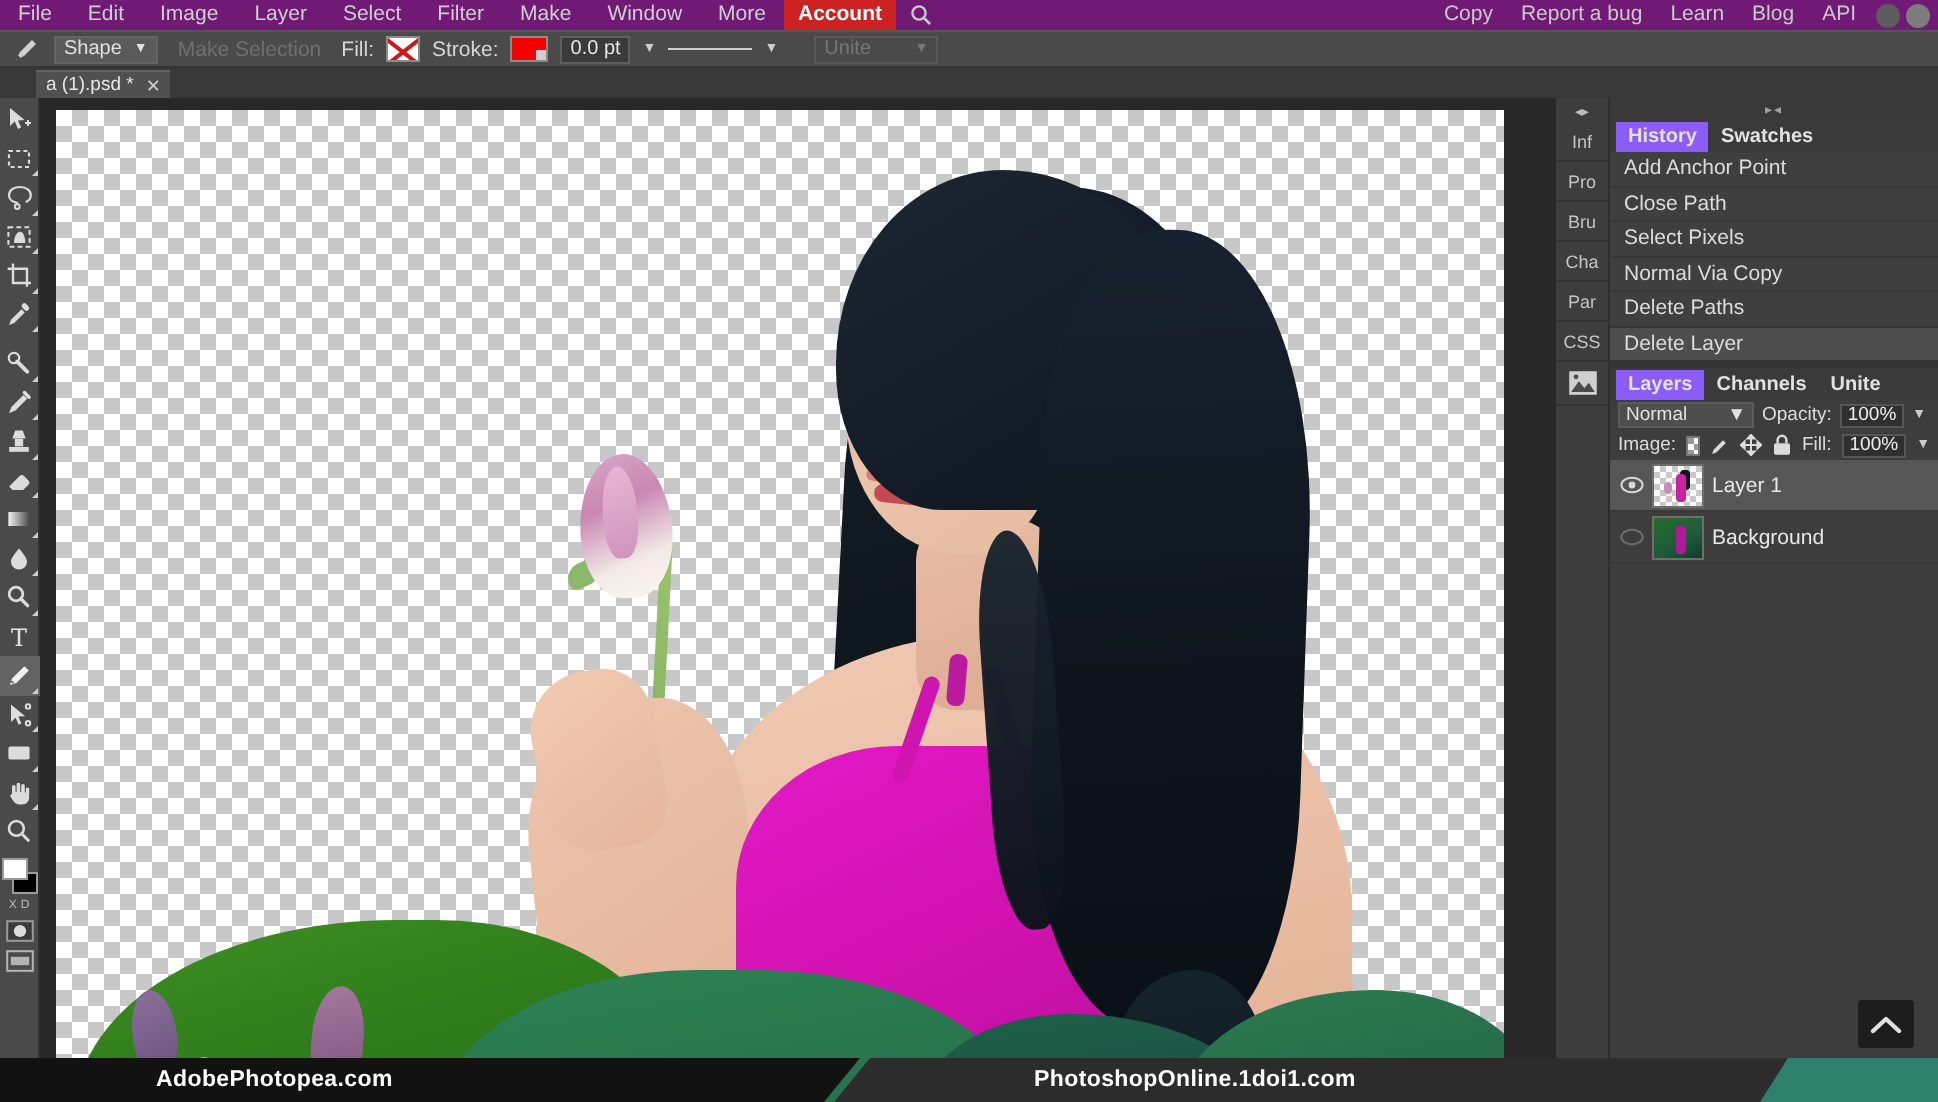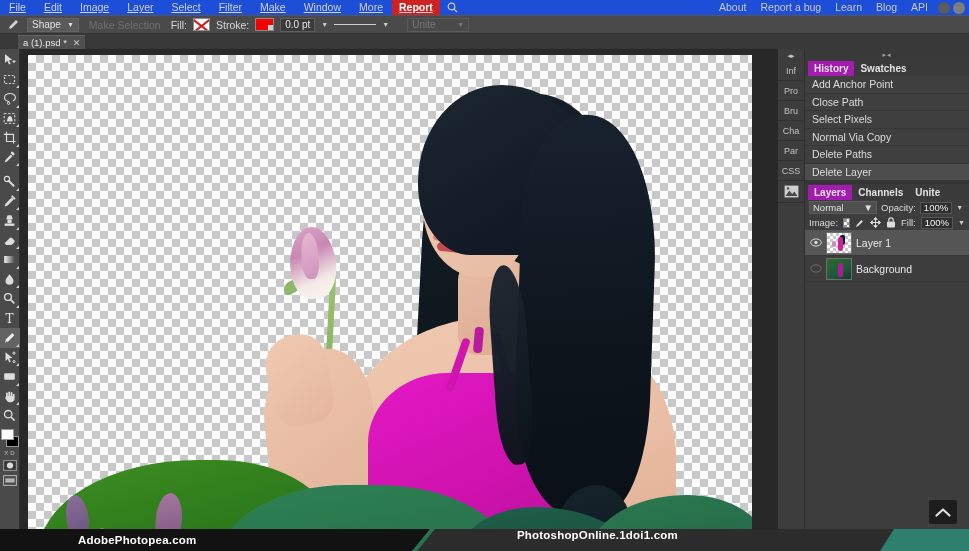--- a/index.html
+++ b/index.html
@@ -9,22 +9,22 @@
     font-family:"Liberation Sans", sans-serif;
     color:#d5d5d5;
     overflow:hidden;
     position:relative;
     -webkit-font-smoothing: antialiased;
   }
   .app { position:absolute; inset:0; display:flex; flex-direction:column; }
 
   
   .menubar {
-    height:15px; background:#1d4ed8; display:flex; 
-    position:relative; flex:0 0 15px; font-size:10.5px;text-decoration:underline;
+    height:15px; background:#701a75; display:flex; 
+    position:relative; flex:0 0 15px; font-size:10.5px;
   }
   .menubar .mitem { padding:0 9px; line-height:15px; color:#cfcfcf; white-space:nowrap; }
   .menubar .mitem.account { background:#cc2222; color:#fff; font-weight:bold; padding:0 7px; }
   .menubar .searchic { margin-left:6px; width:14px; display:flex; align-items:center; justify-content:center; }
   .menubar .right { position:absolute; right:4px; top:0; height:15px; display:flex; align-items:center; }
   .menubar .right .mitem { padding:0 7px; color:#c9c9c9; }
   .avatars { display:flex; align-items:center; gap:3px; margin-left:3px; }
   .av { width:12px; height:12px; border-radius:50%; }
   .av1 { background:#5c5c5c; }
   .av2 { background:#7d7d7d; }
@@ -234,21 +234,21 @@
   }
   .vtab.imgic { height:22px; }
 
   .rpanel { flex:1; display:flex; flex-direction:column; min-width:0; position:relative; }
   .rp-head { height:11px; background:#393939; display:flex; align-items:center; justify-content:center; }
   .rp-head .arrows { font-size:7px; color:#9e9e9e; letter-spacing:1px; }
   .tabstrip { height:16px; background:#3a3a3a; display:flex; align-items:flex-end; padding-left:3px; }
   .ptab {
     font-size:10px; color:#e2e2e2; padding:0 6px; height:15px; line-height:15px; font-weight:bold;
   }
-  .ptab.active { background:#a21caf;margin-top:20px; }
+  .ptab.active { background:#8b5cf6;margin-top:20px; }
   .histlist { background:#3f3f3f; }
   .histitem {
     height:17.5px; line-height:17.5px; font-size:10.5px; color:#dcdcdc;
     padding-left:7px; border-bottom:1px solid #363636; white-space:nowrap; overflow:hidden;
   }
   .histitem.current { background:#4d4d4d; }
   .panel-sep { height:3px; background:#343434; }
 
   .layersec { background:#3d3d3d; flex:1; display:flex; flex-direction:column; min-height:0; }
   .lrow1 { height:15px; display:flex; align-items:center; gap:4px; padding:0 4px; font-size:10px; }
@@ -309,21 +309,21 @@
     display:flex; align-items:center;
   }
   .bpart1 {
     position:absolute; left:0; top:0; height:22px; width:430px; background:#121212;
     clip-path:polygon(0 0, 100% 0, calc(100% - 18px) 100%, 0 100%);
     display:flex; align-items:center; padding-left:78px;
   }
   .bpart2 {
     position:absolute; left:417px; top:0; height:22px; width:500px; background:#2c2c2c;
     clip-path:polygon(18px 0, 100% 0, calc(100% - 18px) 100%, 0 100%);
-    display:flex; align-items:flex-start; padding-left:100px;
+    display:flex; align-items:center; padding-left:100px;
   }
   .bpart3 {
     position:absolute; left:880px; top:0; height:22px; width:89px; background:#2f7f6d;
     clip-path:polygon(14px 0, 100% 0, 100% 100%, 0 100%);
   }
   .btxt { font-size:11.5px; font-weight:bold; color:#ffffff; letter-spacing:.2px; }
 </style>
 </head>
 <body>
 
@@ -332,29 +332,29 @@
   <div class="menubar">
     <div class="mitem">File</div>
     <div class="mitem">Edit</div>
     <div class="mitem">Image</div>
     <div class="mitem">Layer</div>
     <div class="mitem">Select</div>
     <div class="mitem">Filter</div>
     <div class="mitem">Make</div>
     <div class="mitem">Window</div>
     <div class="mitem">More</div>
-    <div class="mitem account">Report</div>
+    <div class="mitem account">Account</div>
     <div class="searchic">
       <svg width="11" height="11" viewBox="0 0 11 11">
           <circle cx="4.5" cy="4.5" r="3.3" fill="none" stroke="#c9c9c9" stroke-width="1.2"></circle>
           <line x1="7" y1="7" x2="10" y2="10" stroke="#c9c9c9" stroke-width="1.3"></line>
         </svg>
     </div>
     <div class="right">
-      <div class="mitem">About</div>
+      <div class="mitem">Copy</div>
       <div class="mitem">Report a bug</div>
       <div class="mitem">Learn</div>
       <div class="mitem">Blog</div>
       <div class="mitem">API</div>
       <div class="avatars">
         <div class="av av1"></div>
         <div class="av av2"></div>
       </div>
     </div>
   </div>

